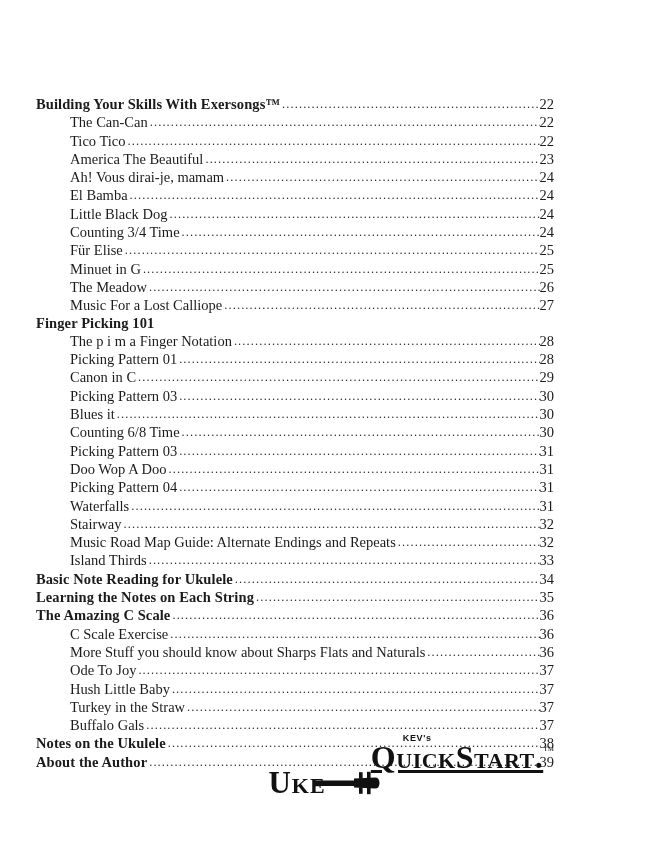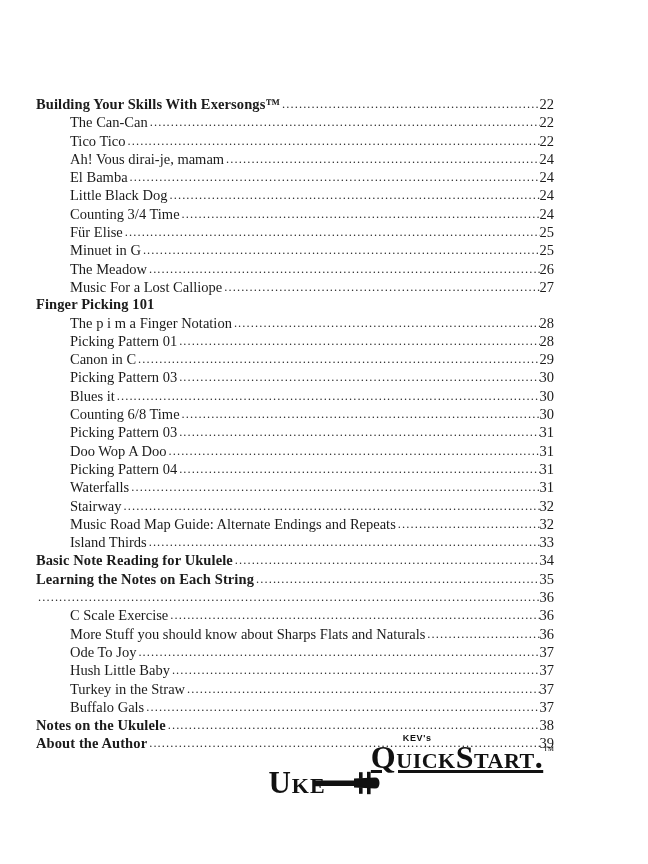--- a/index.html
+++ b/index.html
@@ -114,20 +114,25 @@
         <span class="toc-title">The Can-Can</span>
         <span class="toc-dots"></span>
         <span class="toc-page">22</span>
       </div>
       <div class="toc-row indent">
         <span class="toc-title">Tico Tico</span>
         <span class="toc-dots"></span>
         <span class="toc-page">22</span>
       </div>
       <div class="toc-row indent">
+        <span class="toc-title">America The Beautiful</span>
+        <span class="toc-dots"></span>
+        <span class="toc-page">23</span>
+      </div>
+      <div class="toc-row indent">
         <span class="toc-title">Ah! Vous dirai-je, mamam</span>
         <span class="toc-dots"></span>
         <span class="toc-page">24</span>
       </div>
       <div class="toc-row indent">
         <span class="toc-title">El Bamba</span>
         <span class="toc-dots"></span>
         <span class="toc-page">24</span>
       </div>
       <div class="toc-row indent">
@@ -232,20 +237,21 @@
         <span class="toc-title">Basic Note Reading for Ukulele</span>
         <span class="toc-dots"></span>
         <span class="toc-page">34</span>
       </div>
       <div class="toc-row bold">
         <span class="toc-title">Learning the Notes on Each String</span>
         <span class="toc-dots"></span>
         <span class="toc-page">35</span>
       </div>
       <div class="toc-row bold">
+        <span class="toc-title">The Amazing C Scale</span>
         <span class="toc-dots"></span>
         <span class="toc-page">36</span>
       </div>
       <div class="toc-row indent">
         <span class="toc-title">C Scale Exercise</span>
         <span class="toc-dots"></span>
         <span class="toc-page">36</span>
       </div>
       <div class="toc-row indent">
         <span class="toc-title">More Stuff you should know about Sharps Flats and Naturals</span>

